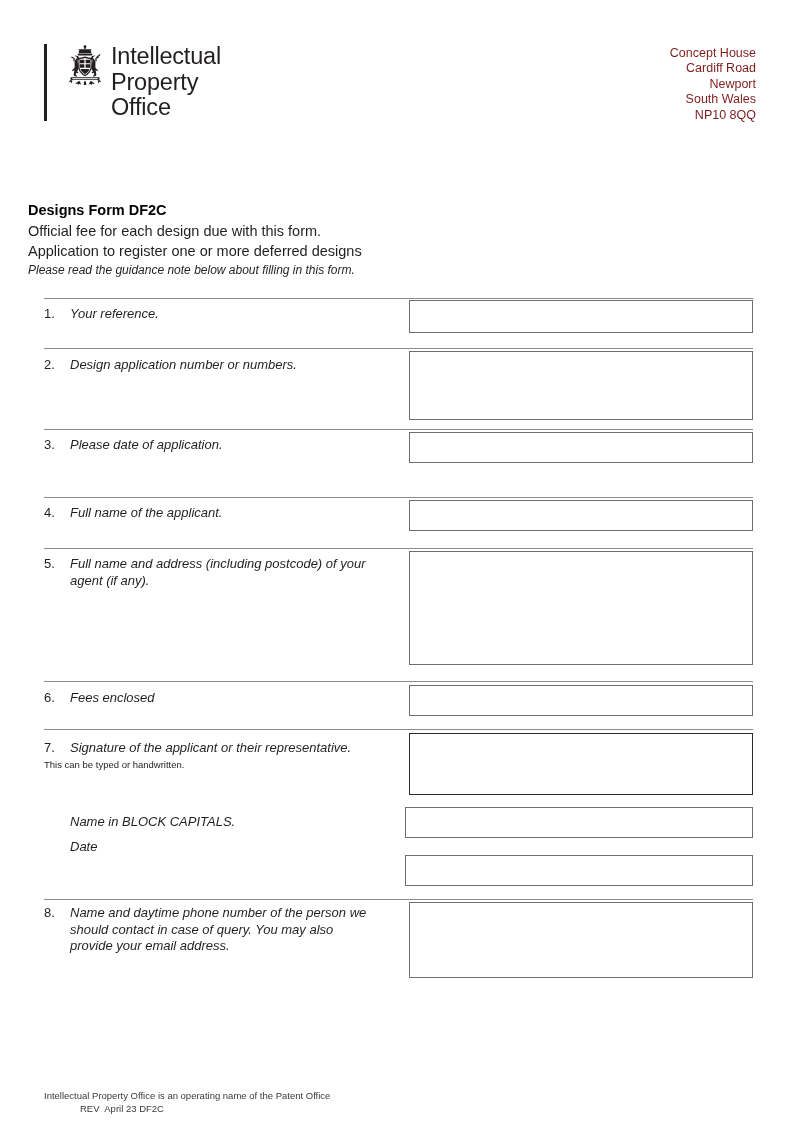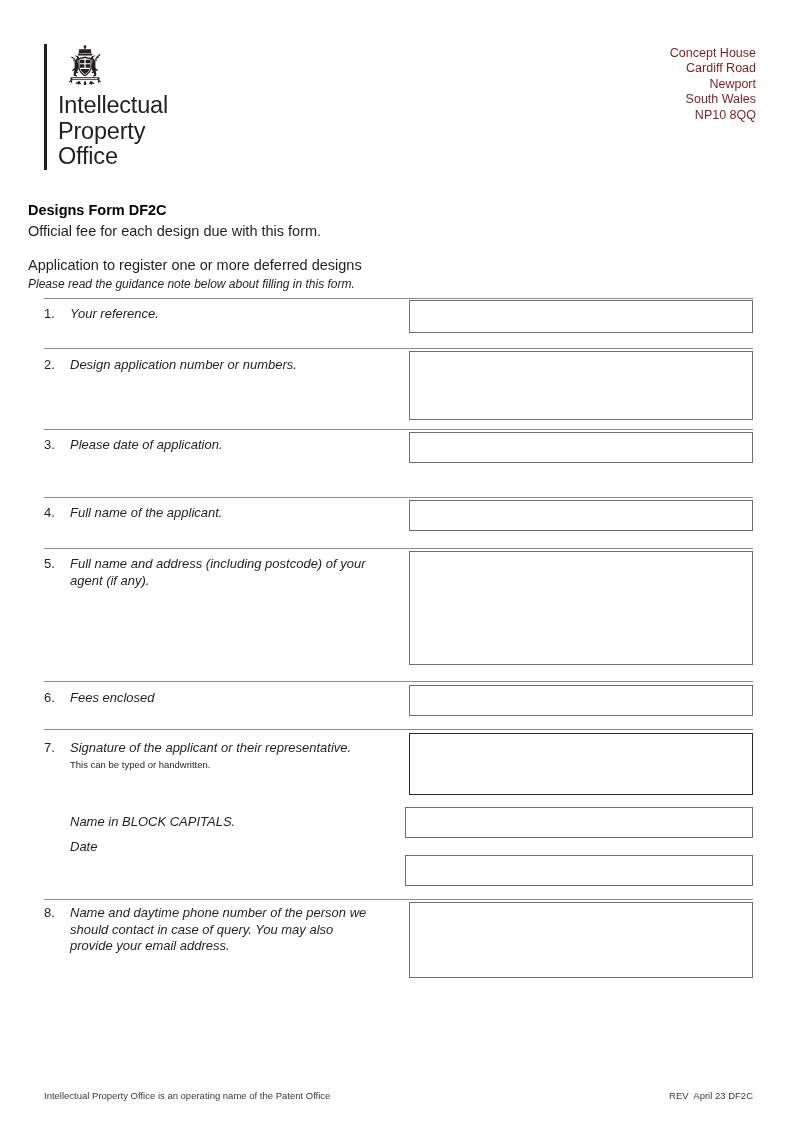--- a/index.html
+++ b/index.html
@@ -41,21 +41,21 @@
     align-items: stretch;
   }
   .logo-rule {
     width: 3px;
     background: #231f20;
     margin-right: 11px;
     align-self: stretch;
   }
   .logo-body {
     display: flex;
-    flex-direction: column;
+    flex-direction: row;
     justify-content: center;
   }
   .crest {
     height: 42px;
     width: 52px;
     margin-bottom: 7px;
     margin-left: 1px;
   }
   .logo-words {
     font-size: 23.5px;
@@ -90,21 +90,21 @@
   .form-fee {
     font-size: 14.5px;
     line-height: 20px;
     color: #231f20;
     margin-top: 1px;
   }
   .form-subject {
     font-size: 14.5px;
     line-height: 20px;
     color: #231f20;
-    margin-top: 14px;
+    margin-top: 0;
   }
   .form-guidance {
     font-size: 12px;
     font-style: italic;
     line-height: 16px;
     color: #231f20;
     margin-top: 1px;
   }
 
   
@@ -133,21 +133,20 @@
     top: 0;
     width: 22px;
   }
   .label .txt {
     display: block;
     margin-left: 26px;
     font-style: italic;
   }
   .sublabel {
     display: block;
-    margin-left: 26px;
     font-size: 9.5px;
     line-height: 13px;
     color: #231f20;
     margin-top: 1px;
   }
   .box {
     position: absolute;
     border: 1px solid #6e6e6e;
     background: #ffffff;
     box-sizing: border-box;
@@ -160,20 +159,21 @@
   .footer {
     position: absolute;
     left: 44px;
     top: 1089px;
     width: 709px;
     display: flex;
     justify-content: space-between;
     font-size: 9.5px;
     line-height: 13px;
     color: #3a3a3a;
+    flex-direction: column;
   }
   .footer .rev { white-space: pre; padding-left: 36px; }
 </style>
 </head>
 <body>
 
 <div class="page">
 
   <div class="header">
 

